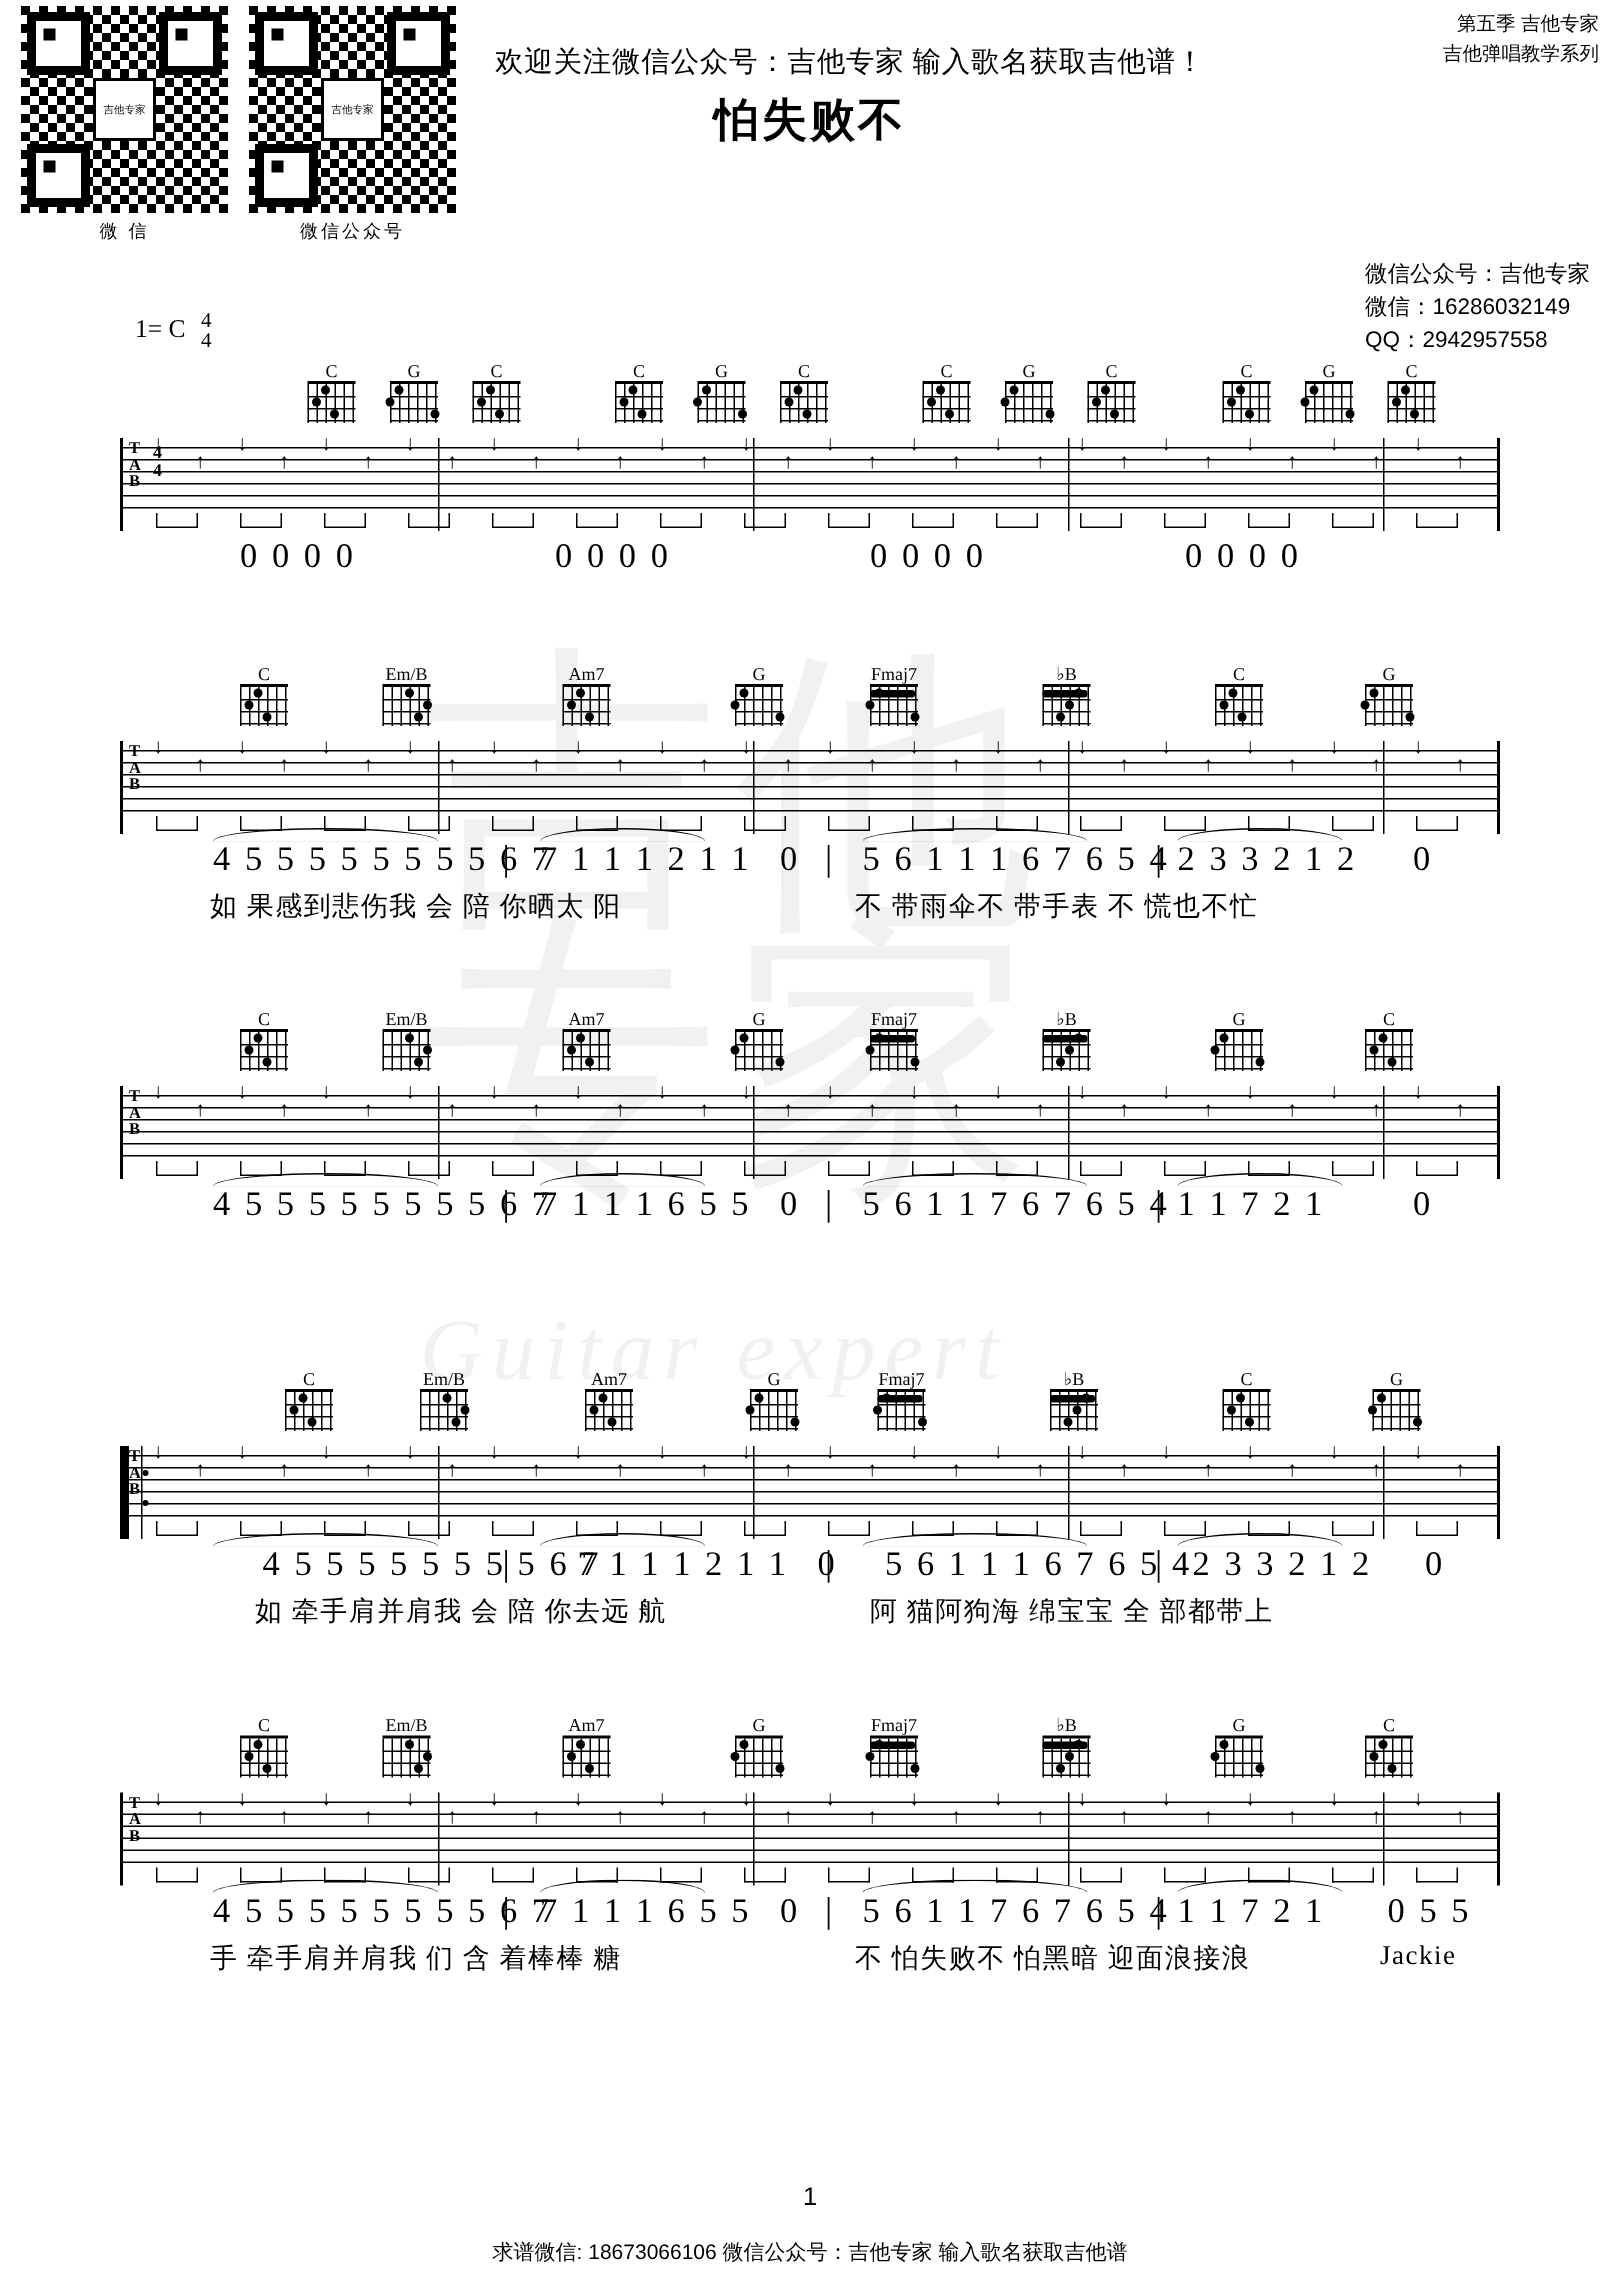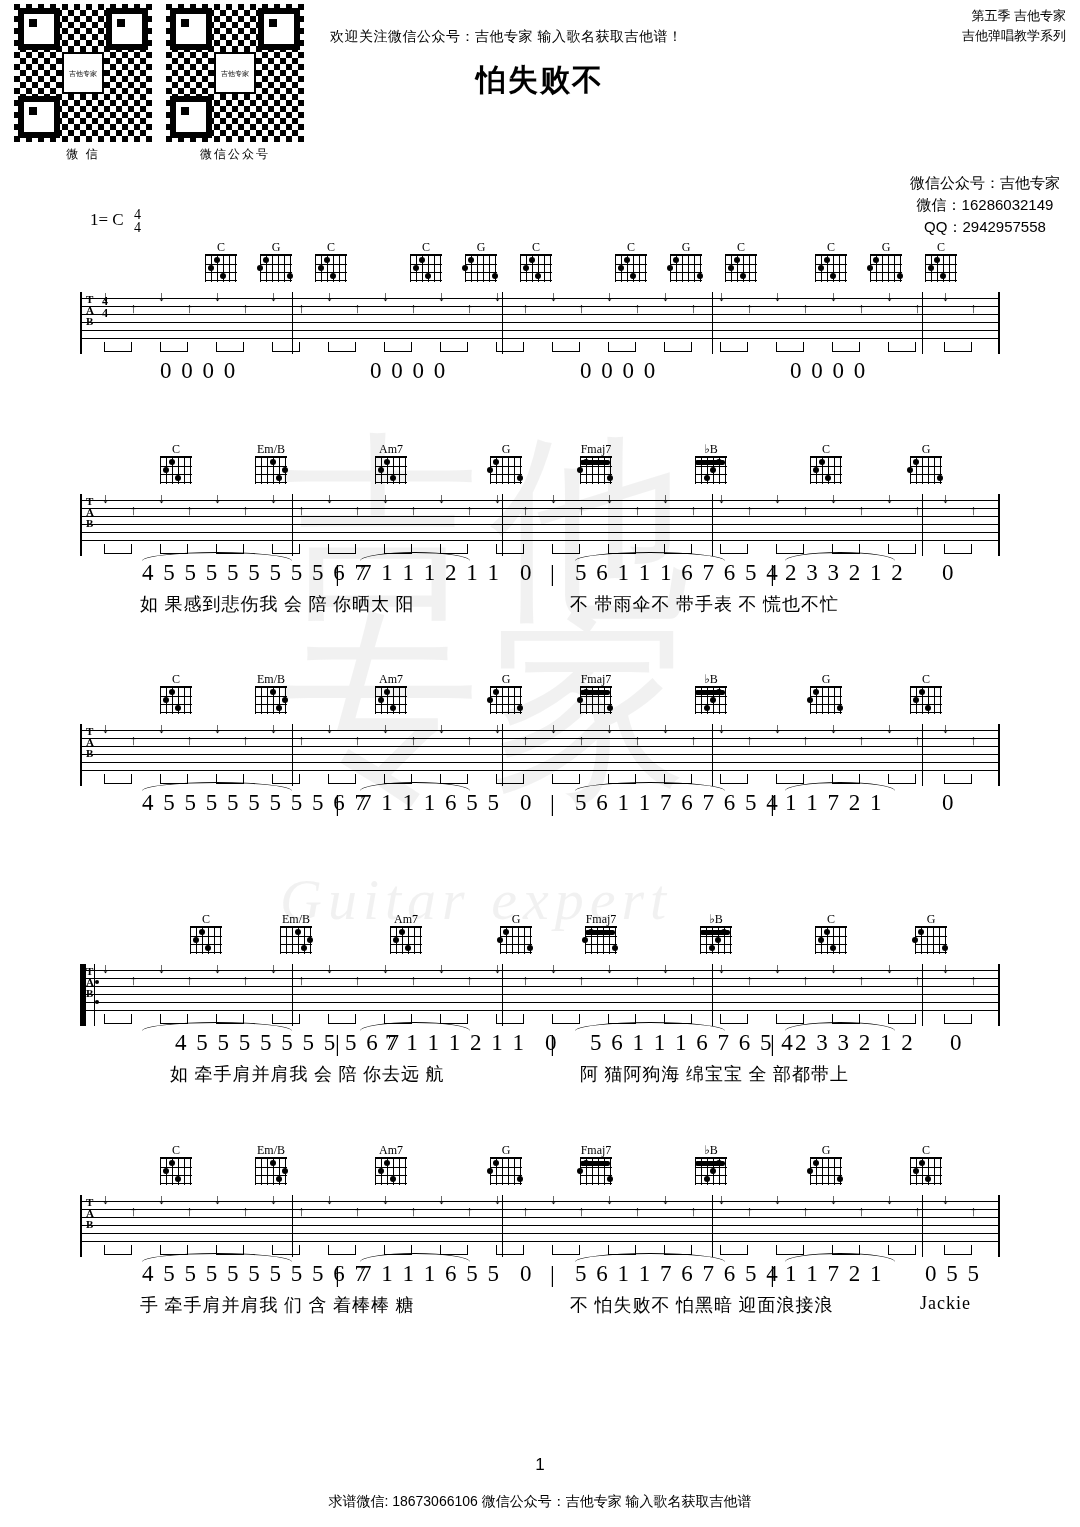--- a/index.html
+++ b/index.html
@@ -85,22 +85,22 @@
     width: 138px;
     letter-spacing: 2px;
   }
   .qr-caption.left { left: 0; }
   .qr-caption.right { left: 152px; }
 
   .top-promo {
     position: absolute;
     left: 330px;
     top: 28px;
-    font-size: 14px;
-    font-family: Liberation Sans, sans-serif;
+    font-size: 19px;
+    font-family: Liberation Serif, serif;
     letter-spacing: 0.5px;
   }
   .top-right {
     position: absolute;
     right: 14px;
     top: 6px;
     text-align: right;
     font-size: 13px;
     font-family: "Liberation Sans", sans-serif;
     line-height: 20px;
@@ -129,21 +129,21 @@
     left: 0;
     right: 0;
     top: 133px;
     text-align: center;
     font-size: 18px;
   }
   .contact-block {
     position: absolute;
     right: 20px;
     top: 172px;
-    text-align: center;
+    text-align: left;
     font-size: 15px;
     line-height: 22px;
     font-family: "Liberation Sans", sans-serif;
   }
   .key-sig {
     position: absolute;
     left: 90px;
     top: 208px;
     font-size: 17px;
     font-family: "Liberation Serif", serif;

